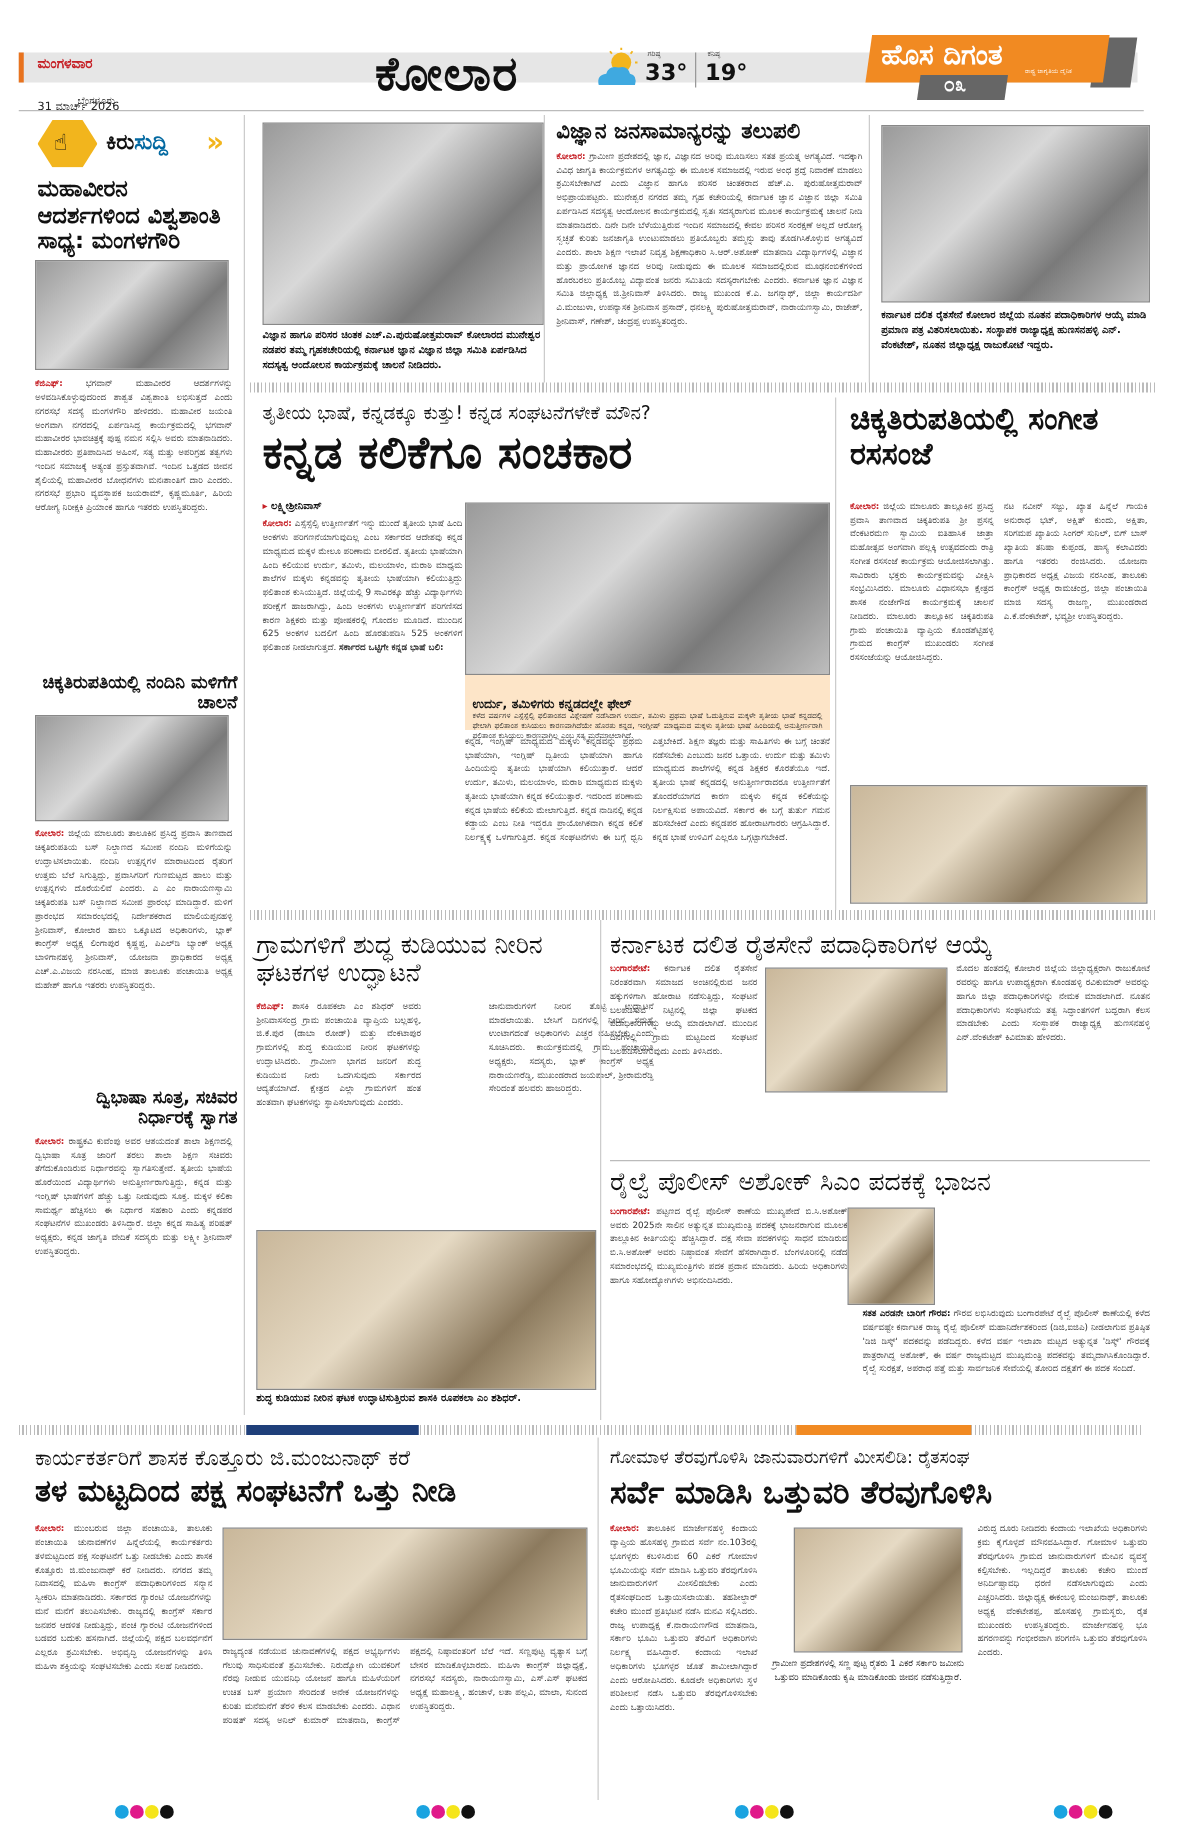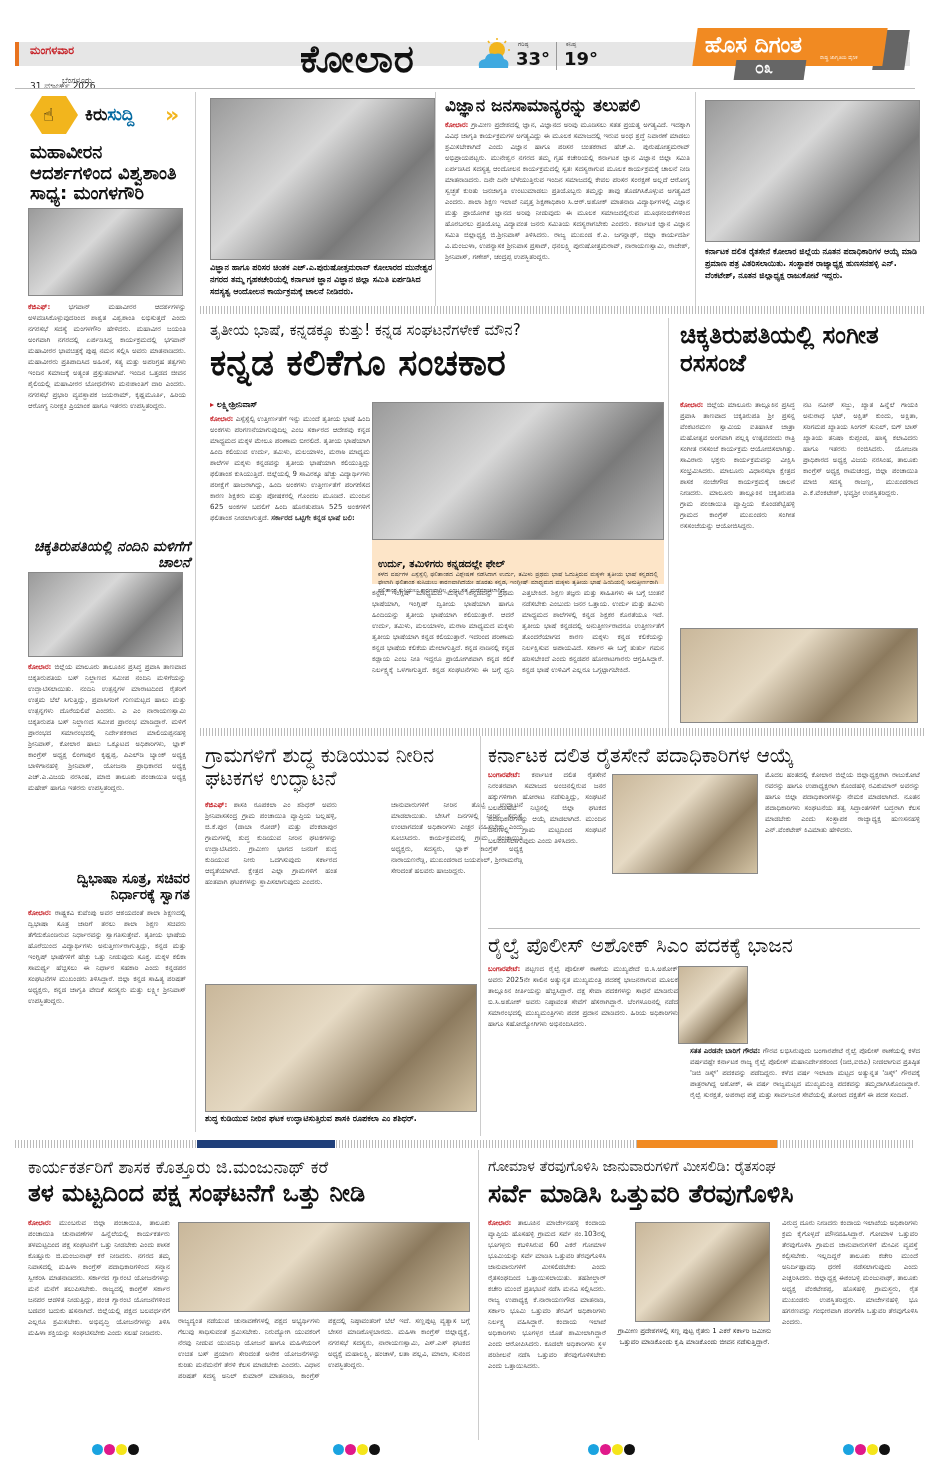--- a/index.html
+++ b/index.html
@@ -78,29 +78,29 @@
 
 <div class="abs kiru">
   <div class="kiru-hex"></div>
   <div class="kiru-hand">☝</div>
   <div class="kiru-txt"><span>ಕಿರು</span><span class="r">ಸುದ್ದಿ</span></div>
   <div class="kiru-chev">»</div>
 </div>
 <div class="abs hl" style="left:30px;top:142px;width:160px;font-size:18px;text-align:left;">ಮಹಾವೀರನ ಆದರ್ಶಗಳಿಂದ ವಿಶ್ವಶಾಂತಿ ಸಾಧ್ಯ: ಮಂಗಳಗೌರಿ</div>
 <div class="abs photo" style="left:28px;top:208px;width:155px;height:88px;"></div>
 <div class="abs body" style="left:28px;top:302px;width:158px;height:200px;"><span class="dl">ಕೆಜಿಎಫ್:</span> <span>ಭಗವಾನ್ ಮಹಾವೀರರ ಆದರ್ಶಗಳನ್ನು ಅಳವಡಿಸಿಕೊಳ್ಳುವುದರಿಂದ ಶಾಶ್ವತ ವಿಶ್ವಶಾಂತಿ ಲಭಿಸುತ್ತದೆ ಎಂದು ನಗರಸಭೆ ಸದಸ್ಯೆ ಮಂಗಳಗೌರಿ ಹೇಳಿದರು. ಮಹಾವೀರ ಜಯಂತಿ ಅಂಗವಾಗಿ ನಗರದಲ್ಲಿ ಏರ್ಪಡಿಸಿದ್ದ ಕಾರ್ಯಕ್ರಮದಲ್ಲಿ ಭಗವಾನ್ ಮಹಾವೀರರ ಭಾವಚಿತ್ರಕ್ಕೆ ಪುಷ್ಪ ನಮನ ಸಲ್ಲಿಸಿ ಅವರು ಮಾತನಾಡಿದರು. ಮಹಾವೀರರು ಪ್ರತಿಪಾದಿಸಿದ ಅಹಿಂಸೆ, ಸತ್ಯ ಮತ್ತು ಅಪರಿಗ್ರಹ ತತ್ವಗಳು ಇಂದಿನ ಸಮಾಜಕ್ಕೆ ಅತ್ಯಂತ ಪ್ರಸ್ತುತವಾಗಿವೆ. ಇಂದಿನ ಒತ್ತಡದ ಜೀವನ ಶೈಲಿಯಲ್ಲಿ ಮಹಾವೀರರ ಬೋಧನೆಗಳು ಮನಃಶಾಂತಿಗೆ ದಾರಿ ಎಂದರು. ನಗರಸಭೆ ಪ್ರಭಾರಿ ವ್ಯವಸ್ಥಾಪಕ ಜಯರಾಮ್, ಕೃಷ್ಣಮೂರ್ತಿ, ಹಿರಿಯ ಆರೋಗ್ಯ ನಿರೀಕ್ಷಕಿ ಪ್ರಿಯಾಂಕ ಹಾಗೂ ಇತರರು ಉಪಸ್ಥಿತರಿದ್ದರು.</span></div>
-<div class="abs hl" style="left:30px;top:538px;width:160px;font-size:14px;text-align:right;font-style:italic;">ಚಿಕ್ಕತಿರುಪತಿಯಲ್ಲಿ ನಂದಿನಿ ಮಳಿಗೆಗೆ ಚಾಲನೆ</div>
+<div class="abs hl" style="left:30px;top:538px;width:160px;font-size:14px;text-align:right;">ಚಿಕ್ಕತಿರುಪತಿಯಲ್ಲಿ ನಂದಿನಿ ಮಳಿಗೆಗೆ ಚಾಲನೆ</div>
 <div class="abs photo" style="left:28px;top:572px;width:155px;height:85px;"></div>
 <div class="abs body" style="left:28px;top:662px;width:158px;height:200px;"><span class="dl">ಕೋಲಾರ:</span> <span>ಜಿಲ್ಲೆಯ ಮಾಲೂರು ತಾಲೂಕಿನ ಪ್ರಸಿದ್ಧ ಪ್ರವಾಸಿ ತಾಣವಾದ ಚಿಕ್ಕತಿರುಪತಿಯ ಬಸ್ ನಿಲ್ದಾಣದ ಸಮೀಪ ನಂದಿನಿ ಮಳಿಗೆಯನ್ನು ಉದ್ಘಾಟಿಸಲಾಯಿತು. ನಂದಿನಿ ಉತ್ಪನ್ನಗಳ ಮಾರಾಟದಿಂದ ರೈತರಿಗೆ ಉತ್ತಮ ಬೆಲೆ ಸಿಗುತ್ತಿದ್ದು, ಪ್ರವಾಸಿಗರಿಗೆ ಗುಣಮಟ್ಟದ ಹಾಲು ಮತ್ತು ಉತ್ಪನ್ನಗಳು ದೊರೆಯಲಿವೆ ಎಂದರು. ಎ ಎಂ ನಾರಾಯಣಸ್ವಾಮಿ ಚಿಕ್ಕತಿರುಪತಿ ಬಸ್ ನಿಲ್ದಾಣದ ಸಮೀಪ ಪ್ರಾರಂಭ ಮಾಡಿದ್ದಾರೆ. ಮಳಿಗೆ ಪ್ರಾರಂಭದ ಸಮಾರಂಭದಲ್ಲಿ ನಿರ್ದೇಶಕರಾದ ಮಾಲಿಯಪ್ಪನಹಳ್ಳಿ ಶ್ರೀನಿವಾಸ್, ಕೋಲಾರ ಹಾಲು ಒಕ್ಕೂಟದ ಅಧಿಕಾರಿಗಳು, ಬ್ಲಾಕ್ ಕಾಂಗ್ರೆಸ್ ಅಧ್ಯಕ್ಷ ಲಿಂಗಾಪುರ ಕೃಷ್ಣಪ್ಪ, ಪಿಎಲ್‌ಡಿ ಬ್ಯಾಂಕ್ ಅಧ್ಯಕ್ಷ ಬಾಳಿಗಾನಹಳ್ಳಿ ಶ್ರೀನಿವಾಸ್, ಯೋಜನಾ ಪ್ರಾಧಿಕಾರದ ಅಧ್ಯಕ್ಷ ಎಚ್.ಎ.ವಿಜಯ ನರಸಿಂಹ, ಮಾಜಿ ತಾಲೂಕು ಪಂಚಾಯಿತಿ ಅಧ್ಯಕ್ಷ ಮಹೇಶ್ ಹಾಗೂ ಇತರರು ಉಪಸ್ಥಿತರಿದ್ದರು.</span></div>
 <div class="abs hl" style="left:30px;top:870px;width:160px;font-size:14px;text-align:right;">ದ್ವಿಭಾಷಾ ಸೂತ್ರ, ಸಚಿವರ ನಿರ್ಧಾರಕ್ಕೆ ಸ್ವಾಗತ</div>
 <div class="abs body" style="left:28px;top:908px;width:158px;height:230px;"><span class="dl">ಕೋಲಾರ:</span> <span>ರಾಷ್ಟ್ರಕವಿ ಕುವೆಂಪು ಅವರ ಆಶಯದಂತೆ ಶಾಲಾ ಶಿಕ್ಷಣದಲ್ಲಿ ದ್ವಿಭಾಷಾ ಸೂತ್ರ ಜಾರಿಗೆ ತರಲು ಶಾಲಾ ಶಿಕ್ಷಣ ಸಚಿವರು ತೆಗೆದುಕೊಂಡಿರುವ ನಿರ್ಧಾರವನ್ನು ಸ್ವಾಗತಿಸುತ್ತೇವೆ. ತೃತೀಯ ಭಾಷೆಯ ಹೊರೆಯಿಂದ ವಿದ್ಯಾರ್ಥಿಗಳು ಅನುತ್ತೀರ್ಣರಾಗುತ್ತಿದ್ದು, ಕನ್ನಡ ಮತ್ತು ಇಂಗ್ಲಿಷ್ ಭಾಷೆಗಳಿಗೆ ಹೆಚ್ಚು ಒತ್ತು ನೀಡುವುದು ಸೂಕ್ತ. ಮಕ್ಕಳ ಕಲಿಕಾ ಸಾಮರ್ಥ್ಯ ಹೆಚ್ಚಿಸಲು ಈ ನಿರ್ಧಾರ ಸಹಕಾರಿ ಎಂದು ಕನ್ನಡಪರ ಸಂಘಟನೆಗಳ ಮುಖಂಡರು ತಿಳಿಸಿದ್ದಾರೆ. ಜಿಲ್ಲಾ ಕನ್ನಡ ಸಾಹಿತ್ಯ ಪರಿಷತ್ ಅಧ್ಯಕ್ಷರು, ಕನ್ನಡ ಜಾಗೃತಿ ವೇದಿಕೆ ಸದಸ್ಯರು ಮತ್ತು ಲಕ್ಷ್ಮೀ ಶ್ರೀನಿವಾಸ್ ಉಪಸ್ಥಿತರಿದ್ದರು.</span></div>
 <div class="abs vr" style="left:195px;top:92px;height:1040px;"></div>
 
 <div class="abs photo" style="left:210px;top:98px;width:225px;height:162px;"></div>
-<div class="abs cap" style="left:210px;top:262px;width:228px;">ವಿಜ್ಞಾನ ಹಾಗೂ ಪರಿಸರ ಚಿಂತಕ ಎಚ್.ಎ.ಪುರುಷೋತ್ತಮರಾವ್ ಕೋಲಾರದ ಮುನೇಶ್ವರ ನಗರದ ತಮ್ಮ ಗೃಹಕಚೇರಿಯಲ್ಲಿ ಕರ್ನಾಟಕ ಜ್ಞಾನ ವಿಜ್ಞಾನ ಜಿಲ್ಲಾ ಸಮಿತಿ ಏರ್ಪಡಿಸಿದ ಸದಸ್ಯತ್ವ ಆಂದೋಲನ ಕಾರ್ಯಕ್ರಮಕ್ಕೆ ಚಾಲನೆ ನೀಡಿದರು.</div>
+<div class="abs cap" style="left:210px;top:262px;width:228px;">ವಿಜ್ಞಾನ ಹಾಗೂ ಪರಿಸರ ಚಿಂತಕ ಎಚ್.ಎ.ಪುರುಷೋತ್ತಮರಾವ್ ಕೋಲಾರದ ಮುನೇಶ್ವರ ನಡಪರ ತಮ್ಮ ಗೃಹಕಚೇರಿಯಲ್ಲಿ ಕರ್ನಾಟಕ ಜ್ಞಾನ ವಿಜ್ಞಾನ ಜಿಲ್ಲಾ ಸಮಿತಿ ಏರ್ಪಡಿಸಿದ ಸದಸ್ಯತ್ವ ಆಂದೋಲನ ಕಾರ್ಯಕ್ರಮಕ್ಕೆ ಚಾಲನೆ ನೀಡಿದರು.</div>
 <div class="abs vr" style="left:435px;top:92px;height:220px;"></div>
 <div class="abs hl" style="left:445px;top:96px;width:245px;font-size:17px;">ವಿಜ್ಞಾನ ಜನಸಾಮಾನ್ಯರನ್ನು ತಲುಪಲಿ</div>
 <div class="abs body" style="left:445px;top:120px;width:245px;height:180px;"><span class="dl">ಕೋಲಾರ:</span> <span>ಗ್ರಾಮೀಣ ಪ್ರದೇಶದಲ್ಲಿ ಜ್ಞಾನ, ವಿಜ್ಞಾನದ ಅರಿವು ಮೂಡಿಸಲು ಸತತ ಪ್ರಯತ್ನ ಅಗತ್ಯವಿದೆ. ಇದಕ್ಕಾಗಿ ವಿವಿಧ ಜಾಗೃತಿ ಕಾರ್ಯಕ್ರಮಗಳ ಅಗತ್ಯವಿದ್ದು ಈ ಮೂಲಕ ಸಮಾಜದಲ್ಲಿ ಇರುವ ಅಂಧ ಶ್ರದ್ಧೆ ನಿವಾರಣೆ ಮಾಡಲು ಶ್ರಮಿಸಬೇಕಾಗಿದೆ ಎಂದು ವಿಜ್ಞಾನ ಹಾಗೂ ಪರಿಸರ ಚಿಂತಕರಾದ ಹೆಚ್.ಎ. ಪುರುಷೋತ್ತಮರಾವ್ ಅಭಿಪ್ರಾಯಪಟ್ಟರು. ಮುನೇಶ್ವರ ನಗರದ ತಮ್ಮ ಗೃಹ ಕಚೇರಿಯಲ್ಲಿ ಕರ್ನಾಟಕ ಜ್ಞಾನ ವಿಜ್ಞಾನ ಜಿಲ್ಲಾ ಸಮಿತಿ ಏರ್ಪಡಿಸಿದ ಸದಸ್ಯತ್ವ ಆಂದೋಲನ ಕಾರ್ಯಕ್ರಮದಲ್ಲಿ ಸ್ವತಃ ಸದಸ್ಯರಾಗುವ ಮೂಲಕ ಕಾರ್ಯಕ್ರಮಕ್ಕೆ ಚಾಲನೆ ನೀಡಿ ಮಾತನಾಡಿದರು. ದಿನೇ ದಿನೇ ಬೆಳೆಯುತ್ತಿರುವ ಇಂದಿನ ಸಮಾಜದಲ್ಲಿ ಕೇವಲ ಪರಿಸರ ಸಂರಕ್ಷಣೆ ಅಲ್ಲದೆ ಆರೋಗ್ಯ ಸ್ವಚ್ಛತೆ ಕುರಿತು ಜನಜಾಗೃತಿ ಉಂಟುಮಾಡಲು ಪ್ರತಿಯೊಬ್ಬರು ತಮ್ಮನ್ನು ತಾವು ತೊಡಗಿಸಿಕೊಳ್ಳುವ ಅಗತ್ಯವಿದೆ ಎಂದರು. ಶಾಲಾ ಶಿಕ್ಷಣ ಇಲಾಖೆ ನಿವೃತ್ತ ಶಿಕ್ಷಣಾಧಿಕಾರಿ ಸಿ.ಆರ್.ಅಶೋಕ್ ಮಾತನಾಡಿ ವಿದ್ಯಾರ್ಥಿಗಳಲ್ಲಿ ವಿಜ್ಞಾನ ಮತ್ತು ಪ್ರಾಯೋಗಿಕ ಜ್ಞಾನದ ಅರಿವು ನೀಡುವುದು ಈ ಮೂಲಕ ಸಮಾಜದಲ್ಲಿರುವ ಮೂಢನಂಬಿಕೆಗಳಿಂದ ಹೊರಬರಲು ಪ್ರತಿಯೊಬ್ಬ ವಿದ್ಯಾವಂತ ಜನರು ಸಮಿತಿಯ ಸದಸ್ಯರಾಗಬೇಕು ಎಂದರು. ಕರ್ನಾಟಕ ಜ್ಞಾನ ವಿಜ್ಞಾನ ಸಮಿತಿ ಜಿಲ್ಲಾಧ್ಯಕ್ಷ ಜಿ.ಶ್ರೀನಿವಾಸ್ ತಿಳಿಸಿದರು. ರಾಜ್ಯ ಮುಖಂಡ ಕೆ.ಎ. ಜಗನ್ನಾಥ್, ಜಿಲ್ಲಾ ಕಾರ್ಯದರ್ಶಿ ವಿ.ಮಂಜುಳಾ, ಉಪನ್ಯಾಸಕ ಶ್ರೀನಿವಾಸ ಪ್ರಸಾದ್, ಧನಲಕ್ಷ್ಮಿ ಪುರುಷೋತ್ತಮರಾವ್, ನಾರಾಯಣಸ್ವಾಮಿ, ರಾಜೇಶ್, ಶ್ರೀನಿವಾಸ್, ಗಣೇಶ್, ಚಂದ್ರಪ್ಪ ಉಪಸ್ಥಿತರಿದ್ದರು.</span></div>
 <div class="abs vr" style="left:695px;top:92px;height:220px;"></div>
 <div class="abs photo" style="left:705px;top:100px;width:215px;height:142px;"></div>
 <div class="abs cap" style="left:705px;top:246px;width:215px;">ಕರ್ನಾಟಕ ದಲಿತ ರೈತಸೇನೆ ಕೋಲಾರ ಜಿಲ್ಲೆಯ ನೂತನ ಪದಾಧಿಕಾರಿಗಳ ಆಯ್ಕೆ ಮಾಡಿ ಪ್ರಮಾಣ ಪತ್ರ ವಿತರಿಸಲಾಯಿತು. ಸಂಸ್ಥಾಪಕ ರಾಜ್ಯಾಧ್ಯಕ್ಷ ಹುಣಸನಹಳ್ಳಿ ಎನ್. ವೆಂಕಟೇಶ್, ನೂತನ ಜಿಲ್ಲಾಧ್ಯಕ್ಷ ರಾಜುಕೋಟೆ ಇದ್ದರು.</div>
 <div class="abs stripe" style="left:200px;top:306px;width:725px;"></div>
 
 <div class="abs hl" style="left:210px;top:322px;width:460px;font-size:15px;font-weight:normal;">ತೃತೀಯ ಭಾಷೆ, ಕನ್ನಡಕ್ಕೂ ಕುತ್ತು! ಕನ್ನಡ ಸಂಘಟನೆಗಳೇಕೆ ಮೌನ?</div>
 <div class="abs hl" style="left:210px;top:342px;width:460px;font-size:36px;font-weight:700;">ಕನ್ನಡ ಕಲಿಕೆಗೂ ಸಂಚಕಾರ</div>

